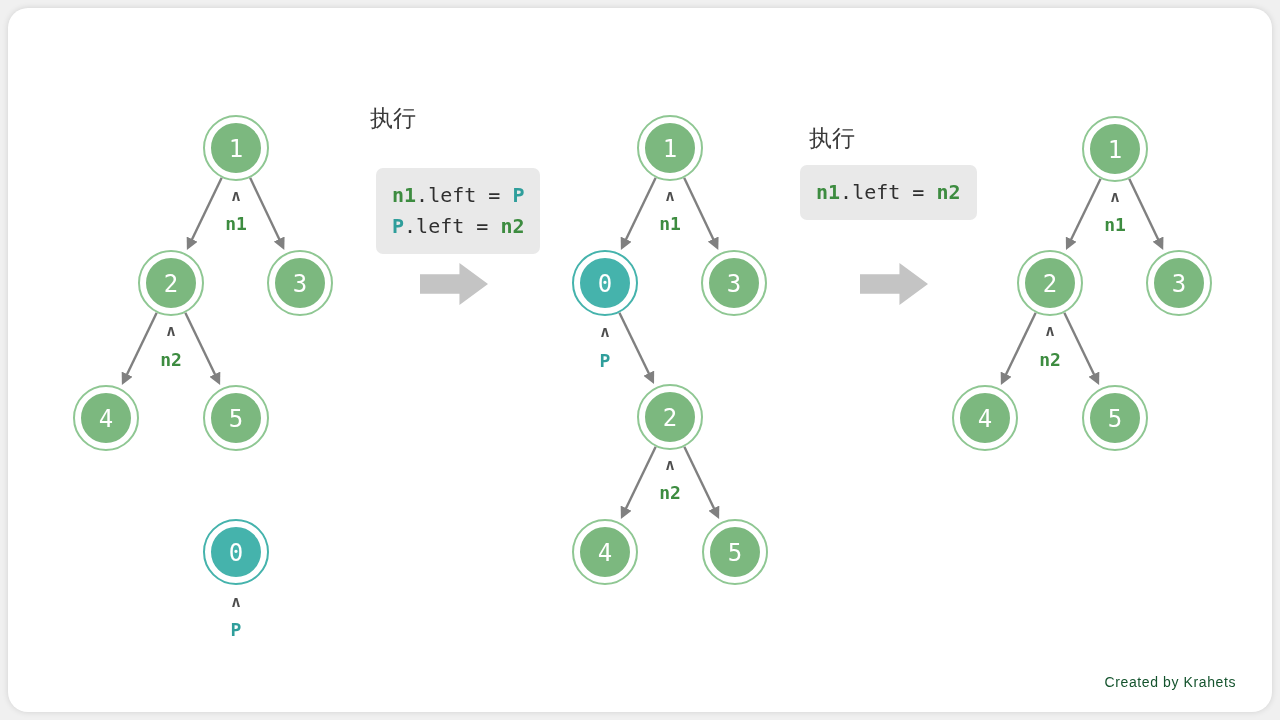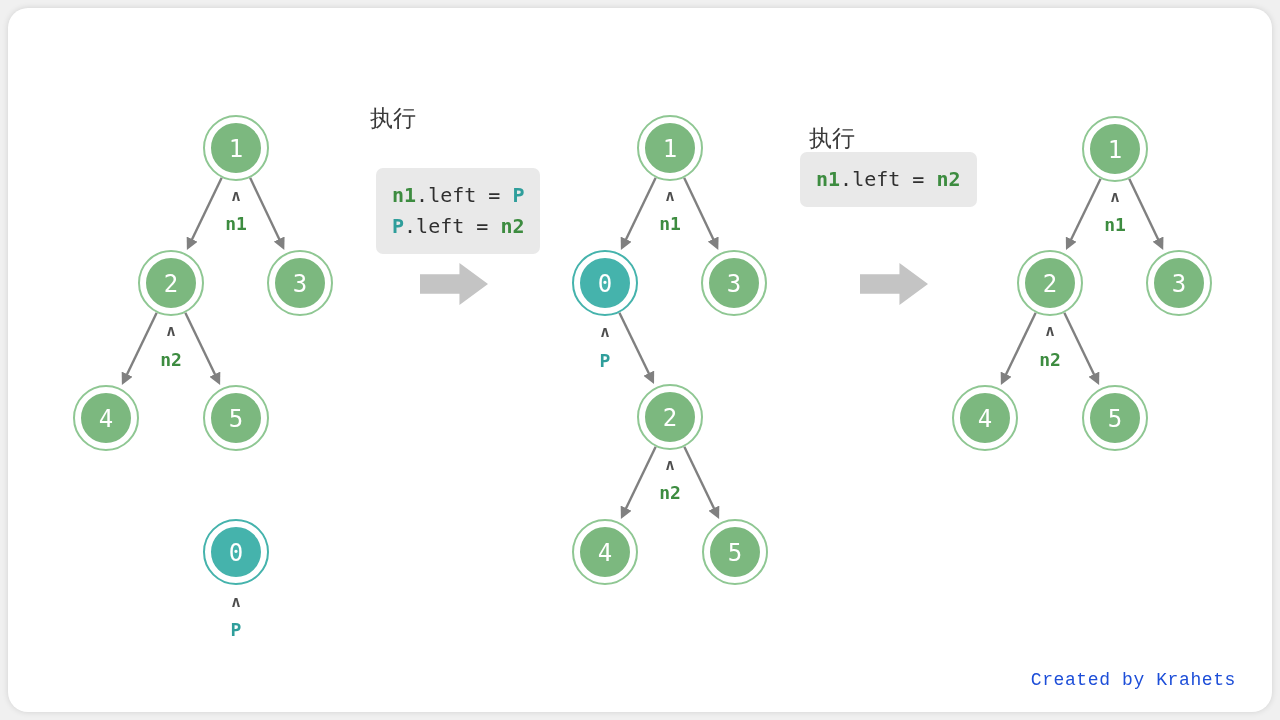--- a/index.html
+++ b/index.html
@@ -81,23 +81,23 @@
     white-space: pre;
   }
   .code-box .tok-var   { color: #3d8c40; font-weight: bold; }
   .code-box .tok-teal  { color: #2f9e9b; font-weight: bold; }
   .code-box .tok-plain { color: #2f2f2f; }
 
   .watermark {
     position: absolute;
     right: 36px;
     bottom: 22px;
-    font-family: Liberation Mono, monospace;
-    font-size: 18px;
-    color: #1d4ed8;
+    font-family: Liberation Sans, sans-serif;
+    font-size: 14px;
+    color: #14532d;
     letter-spacing: 0.6px;
     white-space: nowrap;
   }
 </style>
 </head>
 <body>
 
 <div id="stage">
   <div id="card">
 
@@ -230,18 +230,18 @@
       <g id="separators-layer">
           <path d="M 412 266.34 L 451.44 266.34 L 451.44 255 L 480 276 L 451.44 297 L 451.44 285.66 L 412 285.66 Z" fill="#c4c4c4"></path>
           <path d="M 852 266.34 L 891.44 266.34 L 891.44 255 L 920 276 L 891.44 297 L 891.44 285.66 L 852 285.66 Z" fill="#c4c4c4"></path>
         </g>
     </svg>
 
     <div id="captions-layer">
         <div class="caption-cjk" style="left: 362px; top: 99px;">执行</div>
         <div class="code-box" style="left: 368px; top: 140px; margin-top: 20px;"><div><span class="tok-var">n1</span><span class="tok-plain">.left = </span><span class="tok-teal">P</span></div><div><span class="tok-teal">P</span><span class="tok-plain">.left = </span><span class="tok-var">n2</span></div></div>
         <div class="caption-cjk" style="left: 801px; top: 119px;">执行</div>
-        <div class="code-box" style="left: 792px; top: 144px;"><div><span class="tok-var">n1</span><span class="tok-plain">.left = </span><span class="tok-var">n2</span></div></div>
+        <div class="code-box" style="left: 792px; top: 157px;"><div><span class="tok-var">n1</span><span class="tok-plain">.left = </span><span class="tok-var">n2</span></div></div>
       </div>
 
     <div class="watermark">Created by Krahets</div>
   </div>
 </div>
 
 </body></html>

